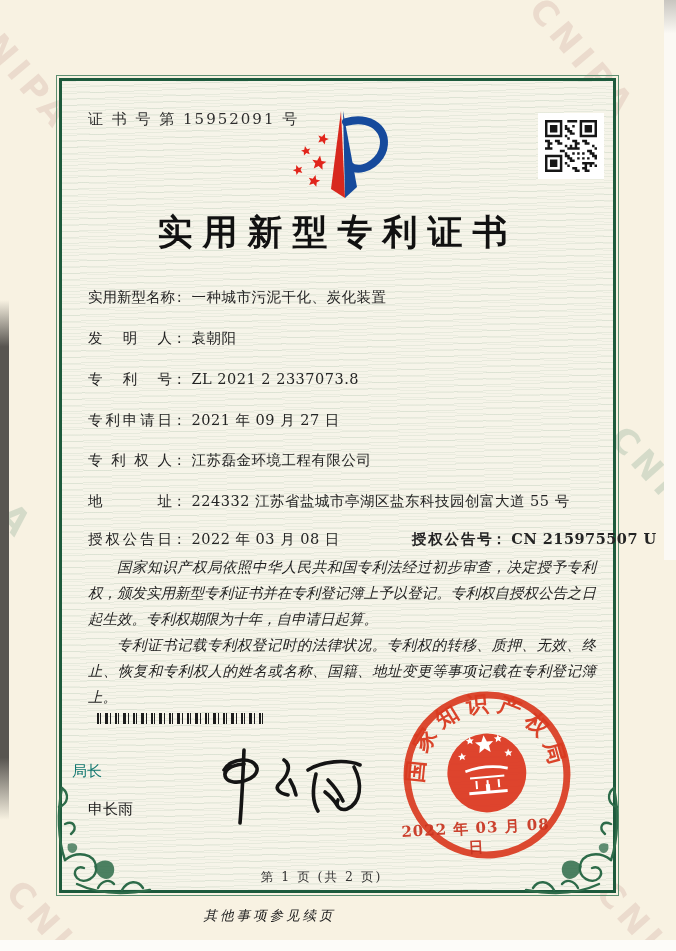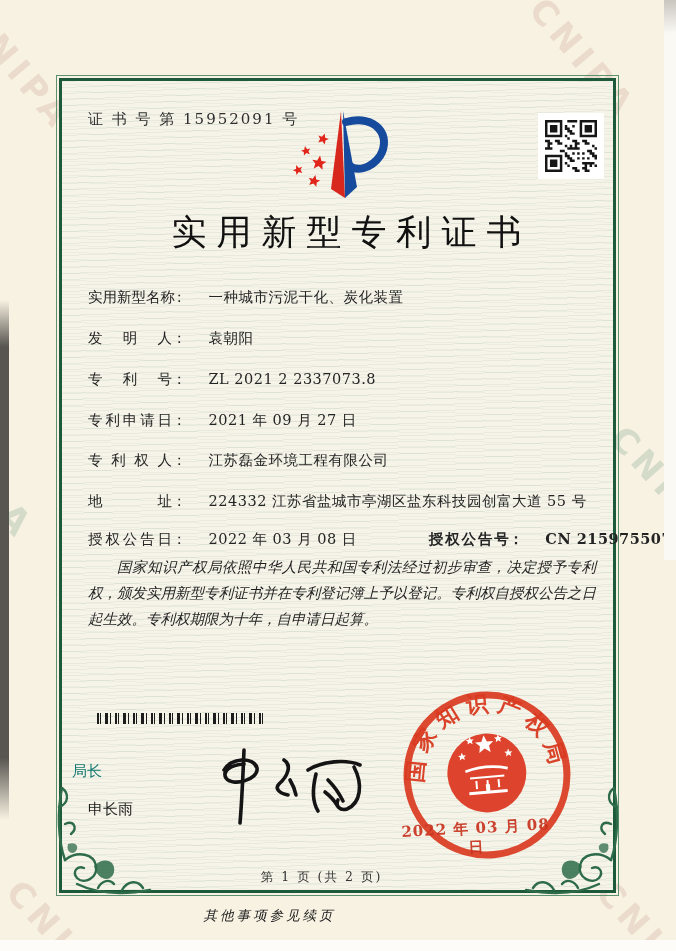--- a/index.html
+++ b/index.html
@@ -34,27 +34,27 @@
       repeating-linear-gradient(178deg,rgba(125,162,132,0.13) 0 1px,rgba(0,0,0,0) 1px 6px),
       repeating-linear-gradient(2deg,rgba(125,162,132,0.09) 0 1px,rgba(0,0,0,0) 1px 7px),
       #f6f4e9;}
 
   
   .cert-no{left:88px;top:110px;font-size:15px;letter-spacing:2px;color:#2e2e2e;}
   .logo{left:282px;top:106px;}
   .qr-box{left:538px;top:113px;width:66px;height:66px;background:#ffffff;
     display:flex;align-items:center;justify-content:center;}
   .title{left:56px;top:209px;width:563px;text-align:center;
-    font-size:35px;font-weight:normal;letter-spacing:10px;color:#111;margin-left:14px;}
+    font-size:35px;font-weight:bold;letter-spacing:10px;color:#111;}
 
   
   .frow{position:absolute;left:88px;font-size:14.5px;color:#242424;white-space:nowrap;}
   .flabel{display:inline-block;width:84px;text-align:justify;text-align-last:justify;vertical-align:bottom;}
   .fcolon{display:inline-block;}
-  .fvalue{margin-left:22px;letter-spacing:0.5px;}
+  .fvalue{margin-left:5px;letter-spacing:0.5px;}
   .pair2{margin-left:72px;font-weight:bold;}
   .r1{top:288px}.r2{top:329px}.r3{top:370px}.r4{top:411px}
   .r5{top:451px}.r6{top:492px}.r7{top:530px}
 
   
   .body-text{left:88px;top:554px;width:508px;font-size:14.5px;line-height:26px;
     font-style:italic;color:#1f1f1f;}
   .body-text p{margin:0;text-indent:2em;text-align:justify;}
 
   
@@ -165,20 +165,21 @@
 </div>
 <div class="frow r6">
   <span class="flabel">地址</span><span class="fcolon">：</span><span class="fvalue">224332 江苏省盐城市亭湖区盐东科技园创富大道 55 号</span>
 </div>
 <div class="frow r7">
   <span class="flabel">授权公告日</span><span class="fcolon">：</span><span class="fvalue">2022 年 03 月 08 日</span><span class="pair2"><span class="flabel" style="width:80px">授权公告号</span><span class="fcolon">：</span><span class="fvalue">CN 215975507 U</span></span>
 </div>
 
 <div class="abs body-text">
   <p>国家知识产权局依照中华人民共和国专利法经过初步审查，决定授予专利权，颁发实用新型专利证书并在专利登记簿上予以登记。专利权自授权公告之日起生效。专利权期限为十年，自申请日起算。</p>
+  <p>专利证书记载专利权登记时的法律状况。专利权的转移、质押、无效、终止、恢复和专利权人的姓名或名称、国籍、地址变更等事项记载在专利登记簿上。</p>
 </div>
 
 <div class="abs barcode"></div>
 
 <div class="abs signer-title">局长</div>
 <div class="abs signer-name">申长雨</div>
 
 <svg class="abs signature" width="172" height="96" viewBox="0 0 172 96">
   <g stroke="#141414" fill="none" stroke-width="3.6" stroke-linecap="round" stroke-linejoin="round">
     <path d="M26,40 C32,28 56,26 59,38 C61,50 34,57 28,48 C24,41 32,35 46,34"></path>

